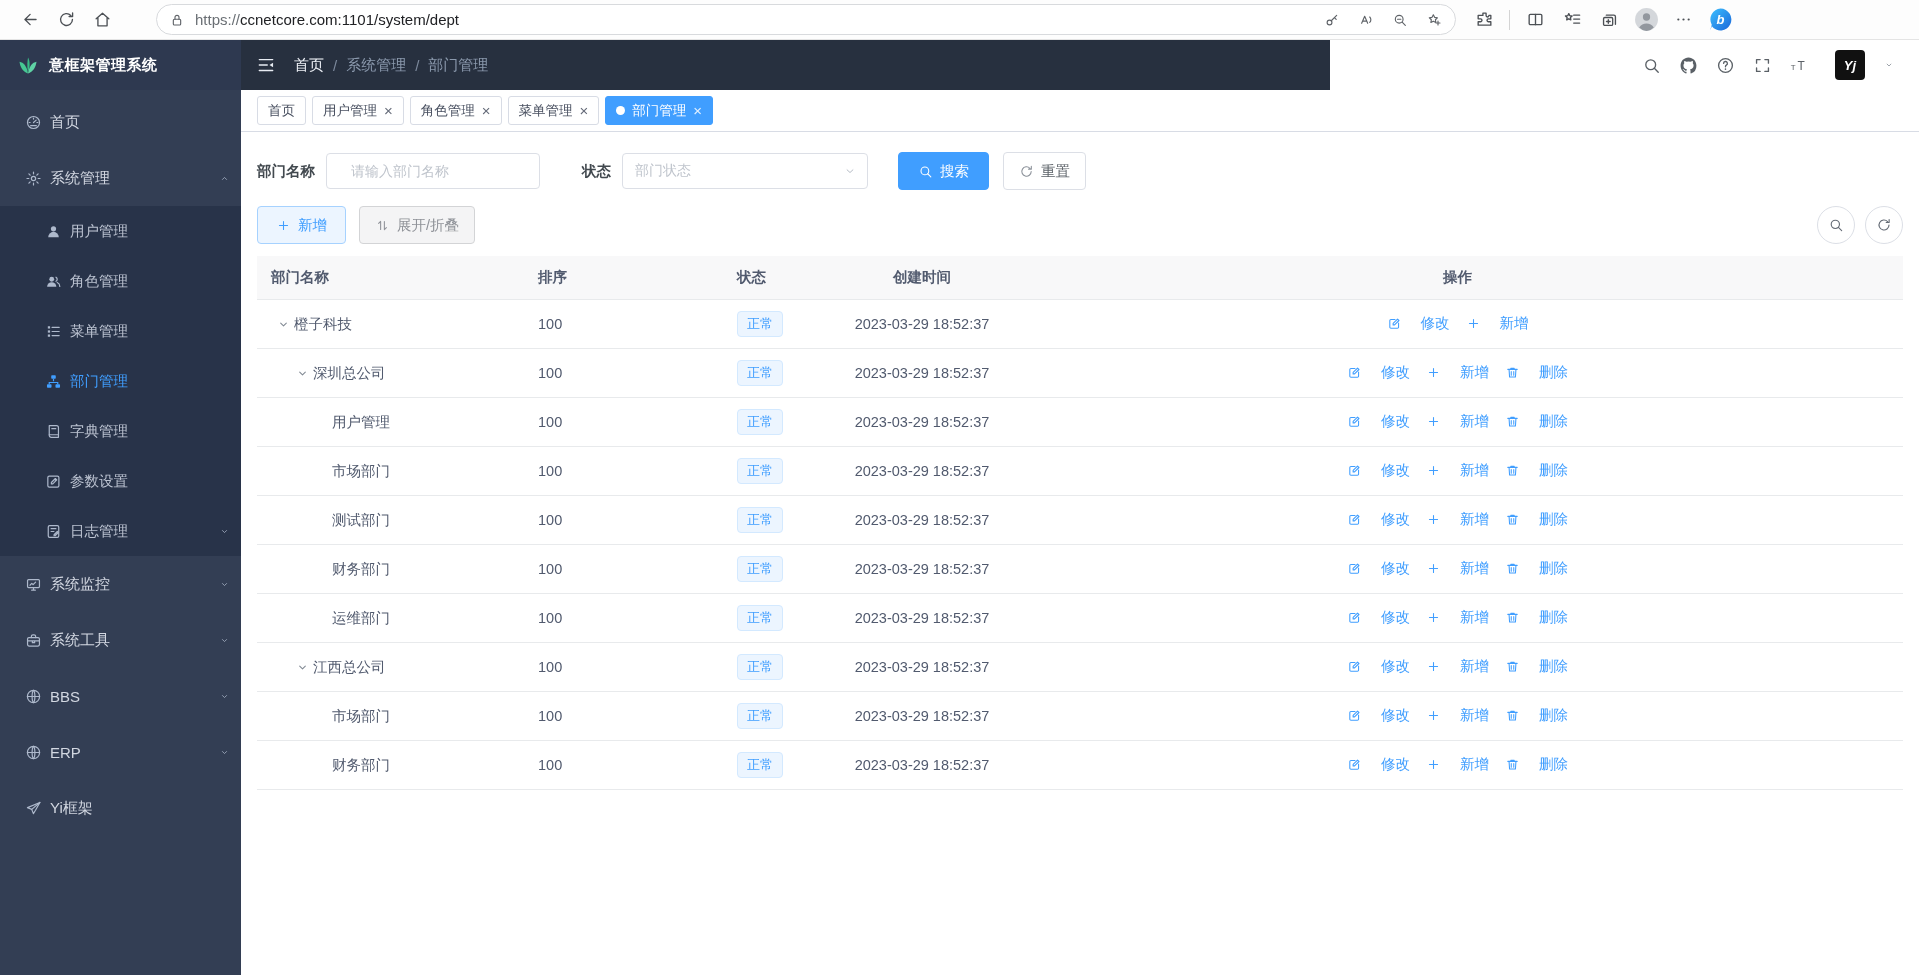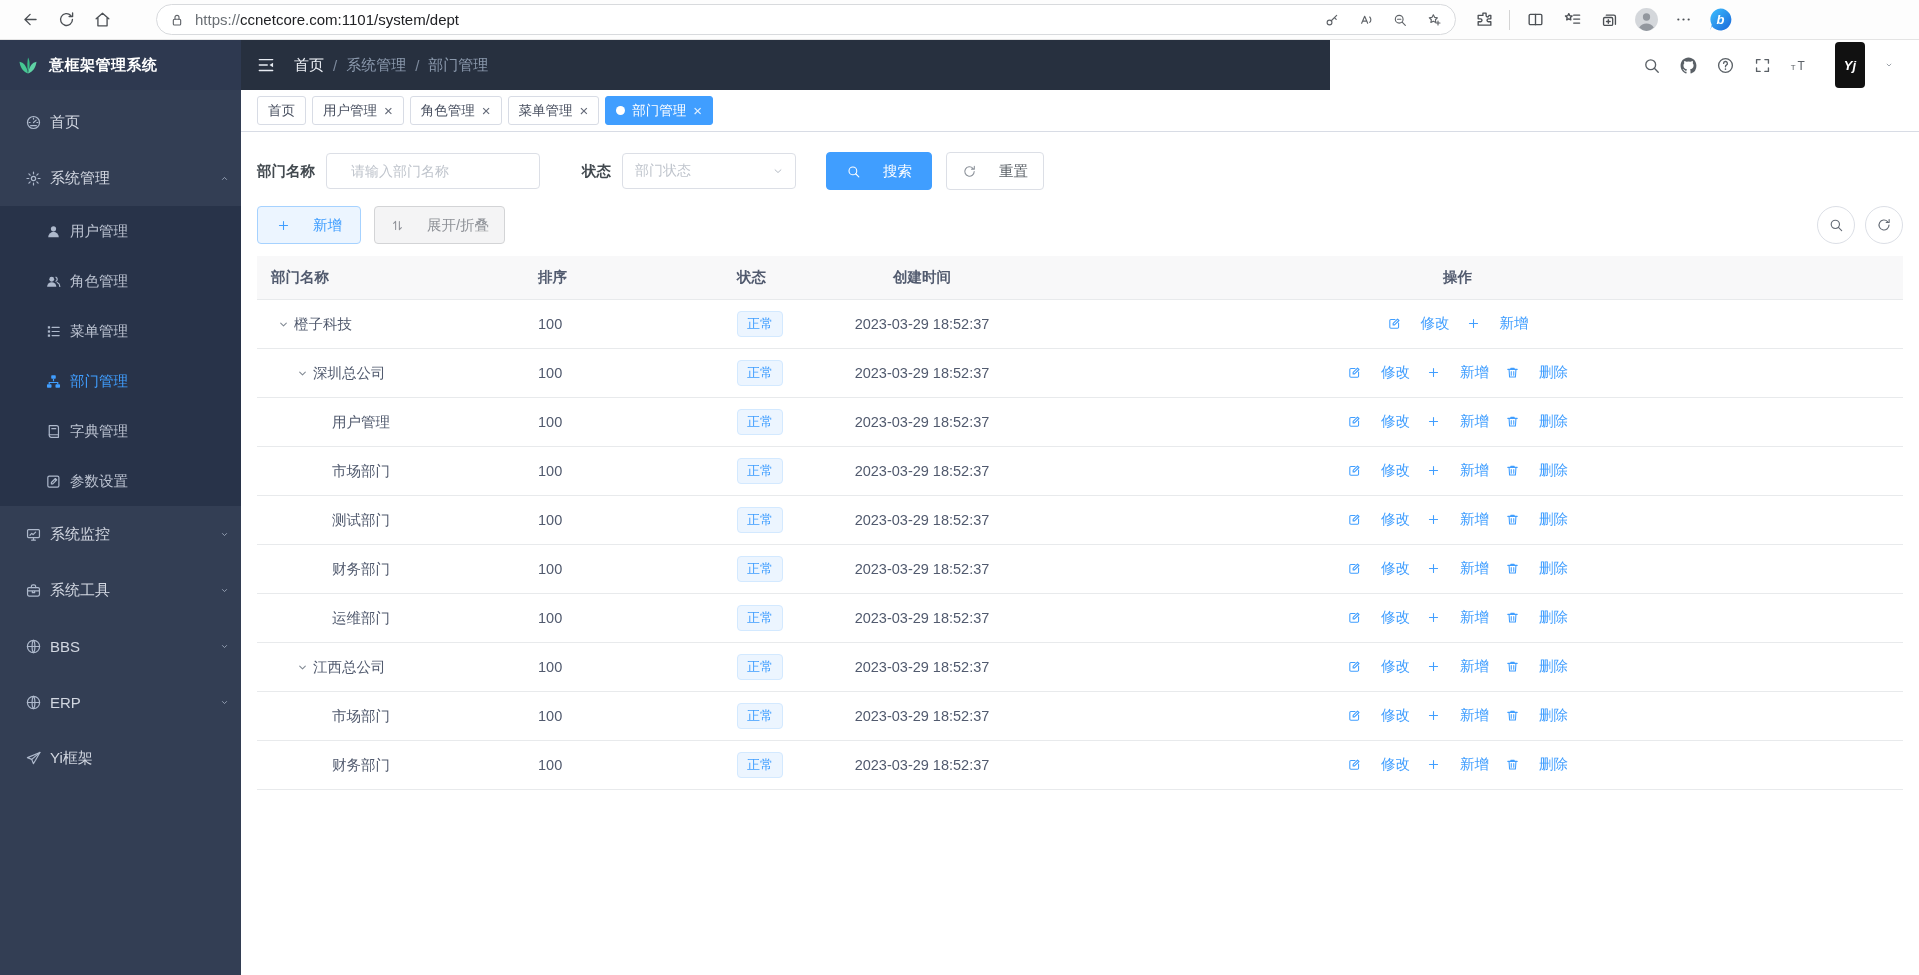--- a/index.html
+++ b/index.html
@@ -43,41 +43,41 @@
   .hdr-left { flex:1; display:flex; align-items:center; }
   .fold-btn { margin-left:15px; color:#e8ecf3; display:flex; }
   .fold-btn .ic { width:20px; height:20px; }
   .crumbs { margin-left:18px; font-size:15px; display:flex; align-items:center; gap:9px; }
   .crumb0 { color:#eef1f7; }
   .crumb { color:#8b99ad; }
   .crumb-sep { color:#7d8a9d; }
   .header-tools { width:589px; background:#fff; display:flex; align-items:center; justify-content:flex-end; gap:18px; padding-right:24px; }
   .header-tools .tool-btn { color:#5a6066; display:flex; }
   .header-tools .tool-btn .ic { width:19px; height:19px; }
-  .hdr-avatar { width:30px; height:46px; margin-left:8px; display:flex; align-items:center; justify-content:center; background:#111; color:#fff; font-weight:bold; font-size:13px; border-radius:4px; font-style:italic; }
+  .hdr-avatar { width:30px; height:30px; margin-left:8px; display:flex; align-items:center; justify-content:center; background:#111; color:#fff; font-weight:bold; font-size:13px; border-radius:4px; font-style:italic; }
   .hdr-caret { width:12px; height:12px; color:#8d949c; }
 
   
   .tags-bar { height:42px; background:#fff; border-bottom:1px solid #d8dce5; display:flex; align-items:center; padding:0 16px; gap:6px; }
   .tag { height:29px; padding:0 10px; border:1px solid #d8dce5; border-radius:3px; background:#fff; color:#495060; font-size:13.5px; display:inline-flex; align-items:center; gap:7px; cursor:pointer; }
   .tag.active { background:#409eff; border-color:#409eff; color:#fff; }
   .tag .dot { width:9px; height:9px; border-radius:50%; background:#fff; }
   .tag .close { font-size:15px; line-height:1; opacity:.85; }
 
   
   .content { flex:1; background:#fff; padding:0 16px; }
   .filter-row { margin-top:20px; display:flex; align-items:center; }
   .f-label { font-size:14.5px; font-weight:bold; color:#42494f; margin-right:11px; }
   .f-input { width:214px; height:36px; border:1px solid #dcdfe6; border-radius:4px; padding:0 24px; font-size:14px; color:#606266; outline:none; }
   .f-input::placeholder { color:#bfc4cc; }
-  .f-select { width:174px; height:36px; border:1px solid #dcdfe6; border-radius:4px; display:flex; align-items:center; justify-content:space-between; padding:0 10px 0 12px; cursor:pointer; }
+  .f-select { width:246px; height:36px; border:1px solid #dcdfe6; border-radius:4px; display:flex; align-items:center; justify-content:space-between; padding:0 10px 0 12px; cursor:pointer; }
   .f-select .ph { font-size:14px; color:#bfc4cc; }
   .f-select .ic { width:14px; height:14px; color:#b4bac4; }
   .gap42 { width:42px; } .gap30 { width:30px; } .gap14 { width:14px; }
-  .btn { height:38px; border-radius:4px; border:1px solid transparent; display:inline-flex; align-items:center; justify-content:space-between; gap:22px; font-size:14.5px; cursor:pointer; font-family:inherit; background:#fff; }
+  .btn { height:38px; border-radius:4px; border:1px solid transparent; display:inline-flex; align-items:center; justify-content:space-between; gap:7px; font-size:14.5px; cursor:pointer; font-family:inherit; background:#fff; }
   .btn .ic { width:15px; height:15px; }
   .btn-search { background:#409eff; border-color:#409eff; color:#fff; padding:0 19px; }
   .btn-reset { border-color:#dcdfe6; color:#5c6268; padding:0 15px; }
   .btn-reset .ic { color:#8b9199; }
   .toolbar-row { margin-top:16px; display:flex; align-items:center; }
   .btn-add { background:#ecf5ff; border-color:#a6d2ff; color:#409eff; padding:0 18px; }
   .btn-expand { background:#f4f4f5; border-color:#d3d4d6; color:#909399; padding:0 15px; margin-left:13px; }
   .toolbar-right { margin-left:auto; display:flex; gap:10px; }
   .circle-btn { width:38px; height:38px; border-radius:50%; border:1px solid #dcdfe6; background:#fff; color:#646b75; display:flex; align-items:center; justify-content:center; cursor:pointer; }
   .circle-btn .ic { width:16px; height:16px; }
@@ -326,20 +326,34 @@
         </div>
         <div class="m-item sub" data-name="sidebar-item-param-edit">
           <span class="ic" data-name="param-edit-icon">
             <svg viewBox="0 0 24 24" fill="none" stroke="currentColor" stroke-width="1.7" stroke-linecap="round" stroke-linejoin="round">
               <rect x="4" y="4.4" width="15.6" height="15.6" rx="2"></rect>
               <path d="M9 15.4v-2l5.6-5.6 2 2-5.6 5.6zM13.6 8.8l1.6 1.6"></path>
             </svg>
           </span>
           <span data-name="sidebar-item-label">参数设置</span>
         </div>
+        <div class="m-item sub" data-name="sidebar-item-log-edit">
+          <span class="ic" data-name="log-edit-icon">
+            <svg viewBox="0 0 24 24" fill="none" stroke="currentColor" stroke-width="1.7" stroke-linecap="round" stroke-linejoin="round">
+              <rect x="4.6" y="3.6" width="14.8" height="16.8" rx="2"></rect>
+              <path d="M8.6 8h6.8M8.6 12h4M12.8 16.6l4.6-4.6 1.4 1.4-4.6 4.6h-1.4z"></path>
+            </svg>
+          </span>
+          <span data-name="sidebar-item-label">日志管理</span>
+          <span class="ic m-caret" data-name="caret-down-icon">
+            <svg viewBox="0 0 24 24" fill="none" stroke="currentColor" stroke-width="1.7" stroke-linecap="round" stroke-linejoin="round">
+              <path d="M8.2 10.2L12 14l3.8-3.8"></path>
+            </svg>
+          </span>
+        </div>
         <div class="m-item" data-name="sidebar-item-monitor">
           <span class="ic" data-name="monitor-icon">
             <svg viewBox="0 0 24 24" fill="none" stroke="currentColor" stroke-width="1.7" stroke-linecap="round" stroke-linejoin="round">
               <rect x="3.6" y="5" width="16.8" height="11.4" rx="1.5"></rect>
               <path d="M9.4 20h5.2M12 16.4V20M7 13l2.6-2.6 1.8 1.8 3.6-3.6"></path>
             </svg>
           </span>
           <span data-name="sidebar-item-label">系统监控</span>
           <span class="ic m-caret" data-name="caret-down-icon">
             <svg viewBox="0 0 24 24" fill="none" stroke="currentColor" stroke-width="1.7" stroke-linecap="round" stroke-linejoin="round">

